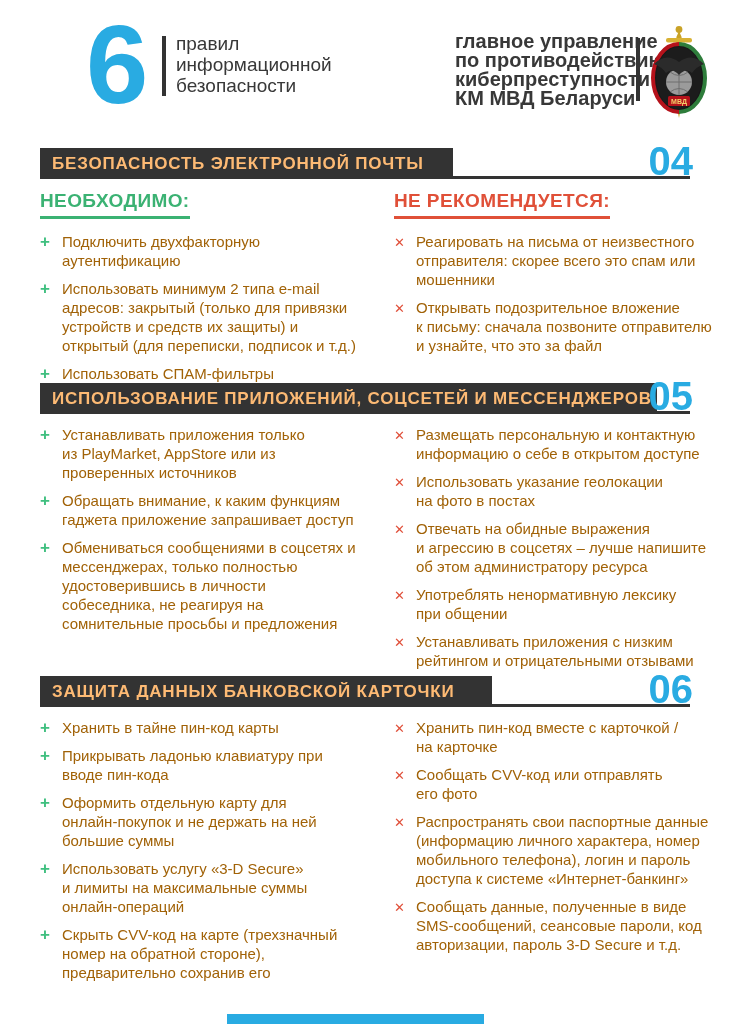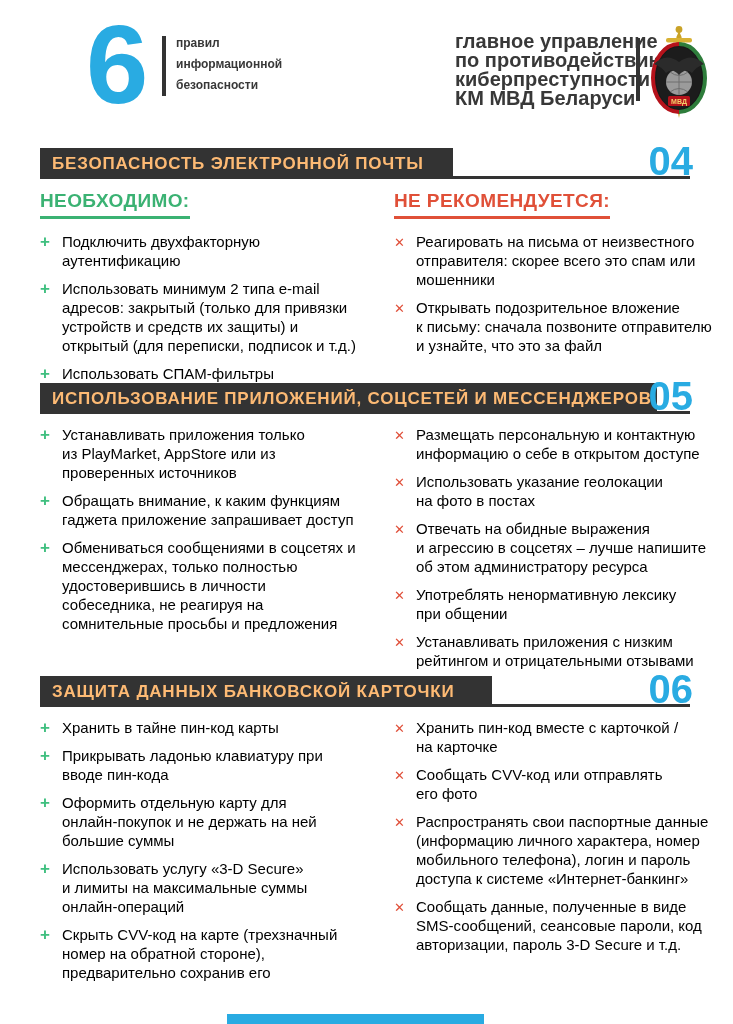--- a/index.html
+++ b/index.html
@@ -13,21 +13,21 @@
   
   .big-six{
     position:absolute;left:86px;top:6px;
     font-size:112px;line-height:1.05;font-weight:bold;color:#29ABE2;
   }
   .vdiv{position:absolute;width:4px;background:#333333;}
   .vdiv1{left:162px;top:36px;height:60px;}
   .vdiv2{left:636px;top:38px;height:63px;}
   .brand-title{
     position:absolute;left:176px;top:33px;
-    font-size:12px;line-height:21px;font-weight:bold;color:#383838;
+    font-size:19px;line-height:21px;font-weight:normal;color:#383838;
     white-space:pre-line;
   }
   .org-title{
     position:absolute;left:455px;top:32px;
     font-size:20px;line-height:19px;font-weight:bold;color:#383838;
     white-space:pre-line;
   }
   .emblem{position:absolute;left:647px;top:25px;width:64px;height:94px;}
 
   
@@ -61,21 +61,21 @@
     border-bottom:3px solid;padding-bottom:4px;margin-bottom:13px;
   }
   .do-head{color:#3BB273;border-color:#3BB273;}
   .dont-head{color:#E05038;border-color:#E05038;}
 
   .item{display:flex;margin-bottom:9px;}
   .marker{width:22px;flex:none;font-weight:bold;}
   .marker.do{color:#3FBF7F;font-size:17px;line-height:19px;}
   .marker.dont{color:#E04F39;font-size:13px;line-height:19px;padding-top:1px;}
   .item-text{
-    font-size:15px;line-height:19px;color:#000000;white-space:pre-line;
+    font-size:15px;line-height:19px;color:#a16207;white-space:pre-line;
   }
 
   
   .footer-bar{
     position:absolute;left:227px;bottom:0;width:257px;height:10px;background:#29ABE2;
   }
 </style>
 </head>
 <body>
 

